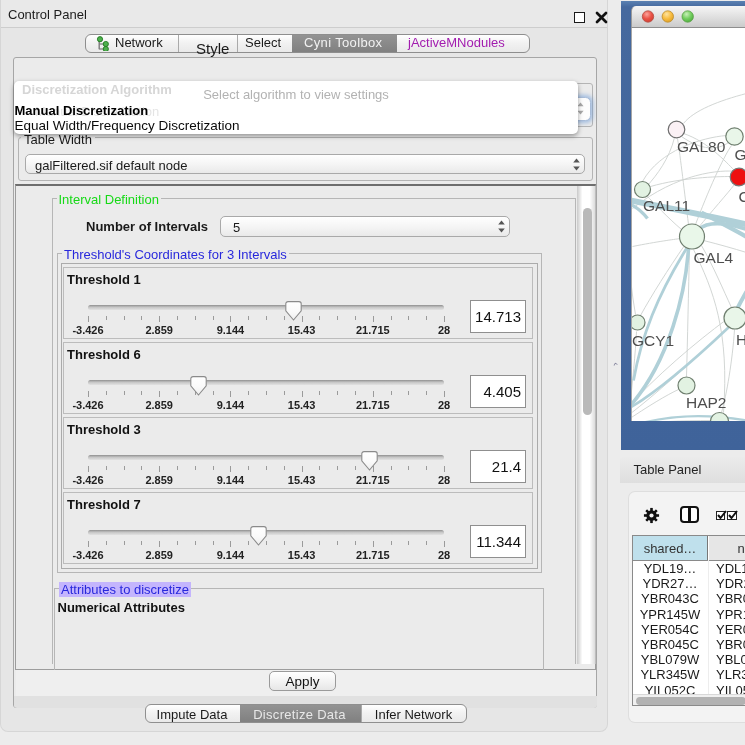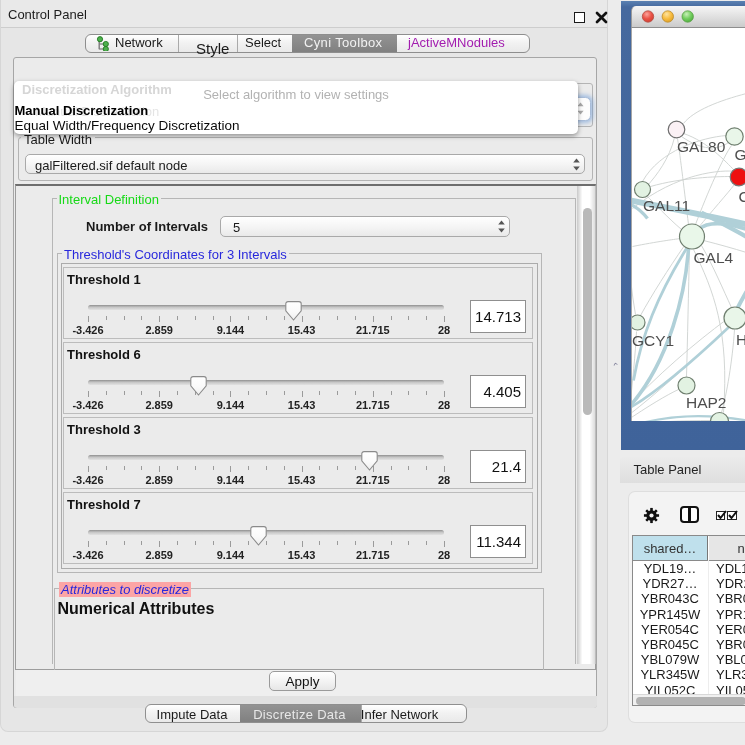--- a/index.html
+++ b/index.html
@@ -232,40 +232,40 @@
         <linearGradient id="tg491" x1="0" y1="0" x2="0" y2="1">
           <stop offset="0" stop-color="#ffffff"></stop>
           <stop offset="0.55" stop-color="#fafafa"></stop>
           <stop offset="1" stop-color="#eeeeee"></stop>
         </linearGradient>
       </defs>
     </svg>
 <div class="abs" style="left:469px;top:525.0px;width:55.5px;height:33px;background:#fff;border:1px solid #8f8f8f;"></div>
 <div class="txt" style="left:469px;top:525.0px;width:51px;height:33px;line-height:33px;text-align:right;font-size:15px;color:#111;">11.344</div>
 <div class="abs" style="left:52.5px;top:588px;width:490px;height:82px;border:1px solid #b6b6b6;border-bottom:none;"></div>
-<div class="txt" style="left:58px;top:581.5px;background:#fca5a5;padding:0 2px;font-size:13px;color:#2828dc;font-style:italic;">Attributes to discretize</div>
-<div class="txt" style="left:56.5px;top:600px;font-size:16px;font-weight:bold;color:#111;">Numerical Attributes</div>
+<div class="txt" style="left:58px;top:581.5px;background:#c4b5fd;padding:0 2px;font-size:13px;color:#2828dc;">Attributes to discretize</div>
+<div class="txt" style="left:56.5px;top:600px;font-size:13px;font-weight:bold;color:#111;">Numerical Attributes</div>
 <div class="abs" style="left:14.5px;top:670px;width:580px;height:25.5px;background:#efefef;"></div>
 <div class="abs" style="left:13px;top:695.5px;width:582.5px;height:12px;background:#e1e1e1;border-radius:0 0 3px 3px;"></div>
 <div class="abs" style="left:268px;top:671px;width:67px;height:19.5px;border:1px solid #9a9a9a;border-radius:5px;background:linear-gradient(#ffffff,#f1f1f1 60%,#e6e6e6);"></div>
 <div class="txt" style="left:268px;top:674px;width:67px;text-align:center;font-size:13.5px;color:#111;">Apply</div>
 <div class="abs" style="left:13px;top:81px;width:564px;height:53px;background:#fff;border-radius:5px;box-shadow:0 2px 5px rgba(0,0,0,.38);"></div>
 <div class="txt" style="left:21px;top:81.5px;font-size:13px;font-weight:bold;color:#d6d6d6;">Discretization Algorithm</div>
 <div class="txt" style="left:13px;top:87px;width:564px;text-align:center;font-size:13px;color:#b2b2b2;">Select algorithm to view settings</div>
 <div class="txt" style="left:34px;top:103.5px;font-size:13px;color:rgba(130,130,130,0.22);">Manual Discretization</div>
 <div class="txt" style="left:13.5px;top:103px;font-size:13px;font-weight:bold;color:#000;">Manual Discretization</div>
 <div class="txt" style="left:13.5px;top:117.5px;font-size:13.5px;color:#0a0a0a;">Equal Width/Frequency Discretization</div>
 <div class="abs" style="left:143.5px;top:704px;width:322px;height:19px;border:1px solid #8f8f8f;border-radius:6px;background:linear-gradient(#ffffff,#f2f2f2 45%,#e9e9e9);overflow:hidden;">
       <div class="abs" style="left:94px;top:0;width:1px;height:19px;background:#aaa;"></div>
       <div class="abs" style="left:215px;top:0;width:1px;height:19px;background:#aaa;"></div>
       <div class="abs" style="left:94.5px;top:0;width:120.5px;height:19px;background:linear-gradient(#939393,#7e7e7e);"></div>
     </div>
 <div class="txt" style="left:143.5px;top:707px;width:95px;text-align:center;font-size:13px;color:#1a1a1a;">Impute Data</div>
 <div class="txt" style="left:238px;top:707px;width:121px;text-align:center;font-size:13px;color:#e8e8e8;letter-spacing:0.3px;">Discretize Data</div>
-<div class="txt" style="left:345px;top:707px;width:107px;text-align:center;font-size:13px;color:#1a1a1a;">Infer Network</div>
+<div class="txt" style="left:359px;top:707px;width:107px;text-align:center;font-size:13px;color:#1a1a1a;">Infer Network</div>
 </div>
 
 <div class="abs" style="left:620.5px;top:1px;width:124.5px;height:448.5px;background:linear-gradient(180deg,#5b81b2 0,#46699e 6px,#3f639a 100%);"></div>
 <div class="abs" style="left:630.5px;top:6px;width:114.5px;height:21.5px;background:linear-gradient(#f6f6f6,#cbcbcb);border-bottom:1px solid #8e8e8e;border-left:1px solid #9a9a9a;border-radius:5px 0 0 0;"></div>
 <svg class="abs" style="left:630.5px;top:6px;" width="114" height="22" viewBox="0 0 114 22">
 <defs>
 <radialGradient id="rl" cx="0.4" cy="0.3" r="0.8">
         <stop offset="0" stop-color="#fba49c"></stop>
         <stop offset="0.5" stop-color="#ea5347"></stop>
         <stop offset="1" stop-color="#cd3a2c"></stop>

